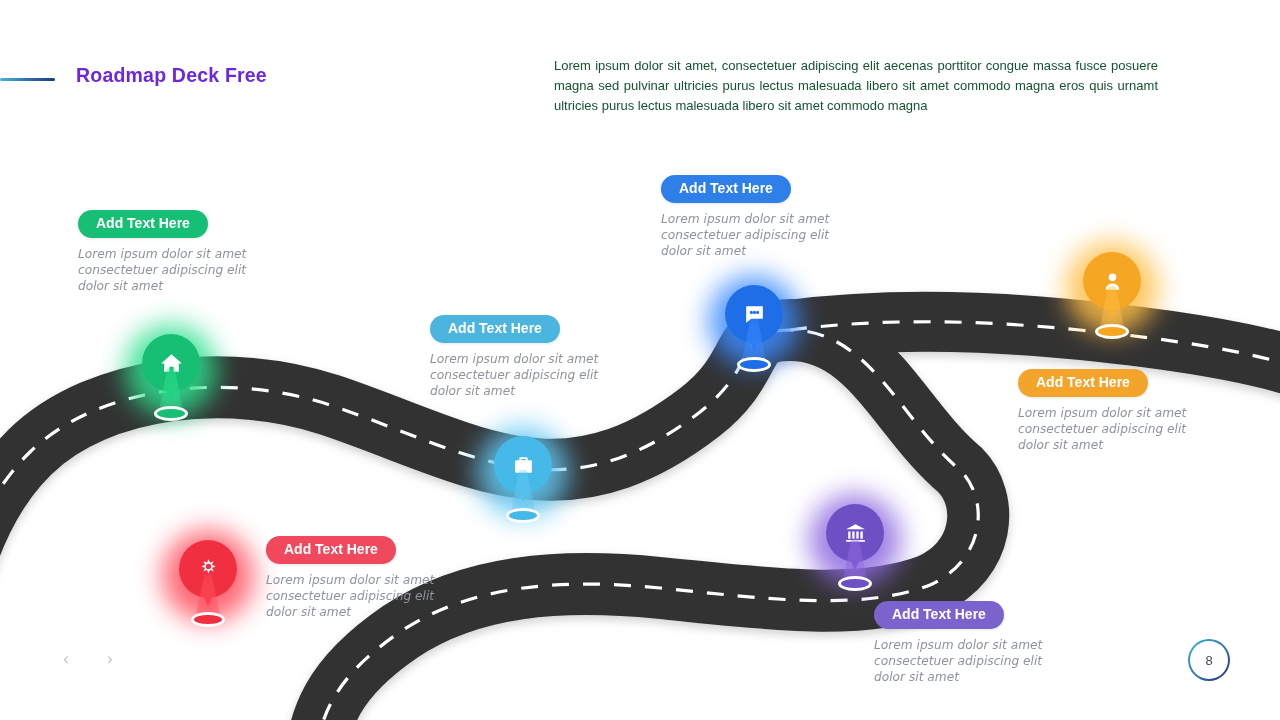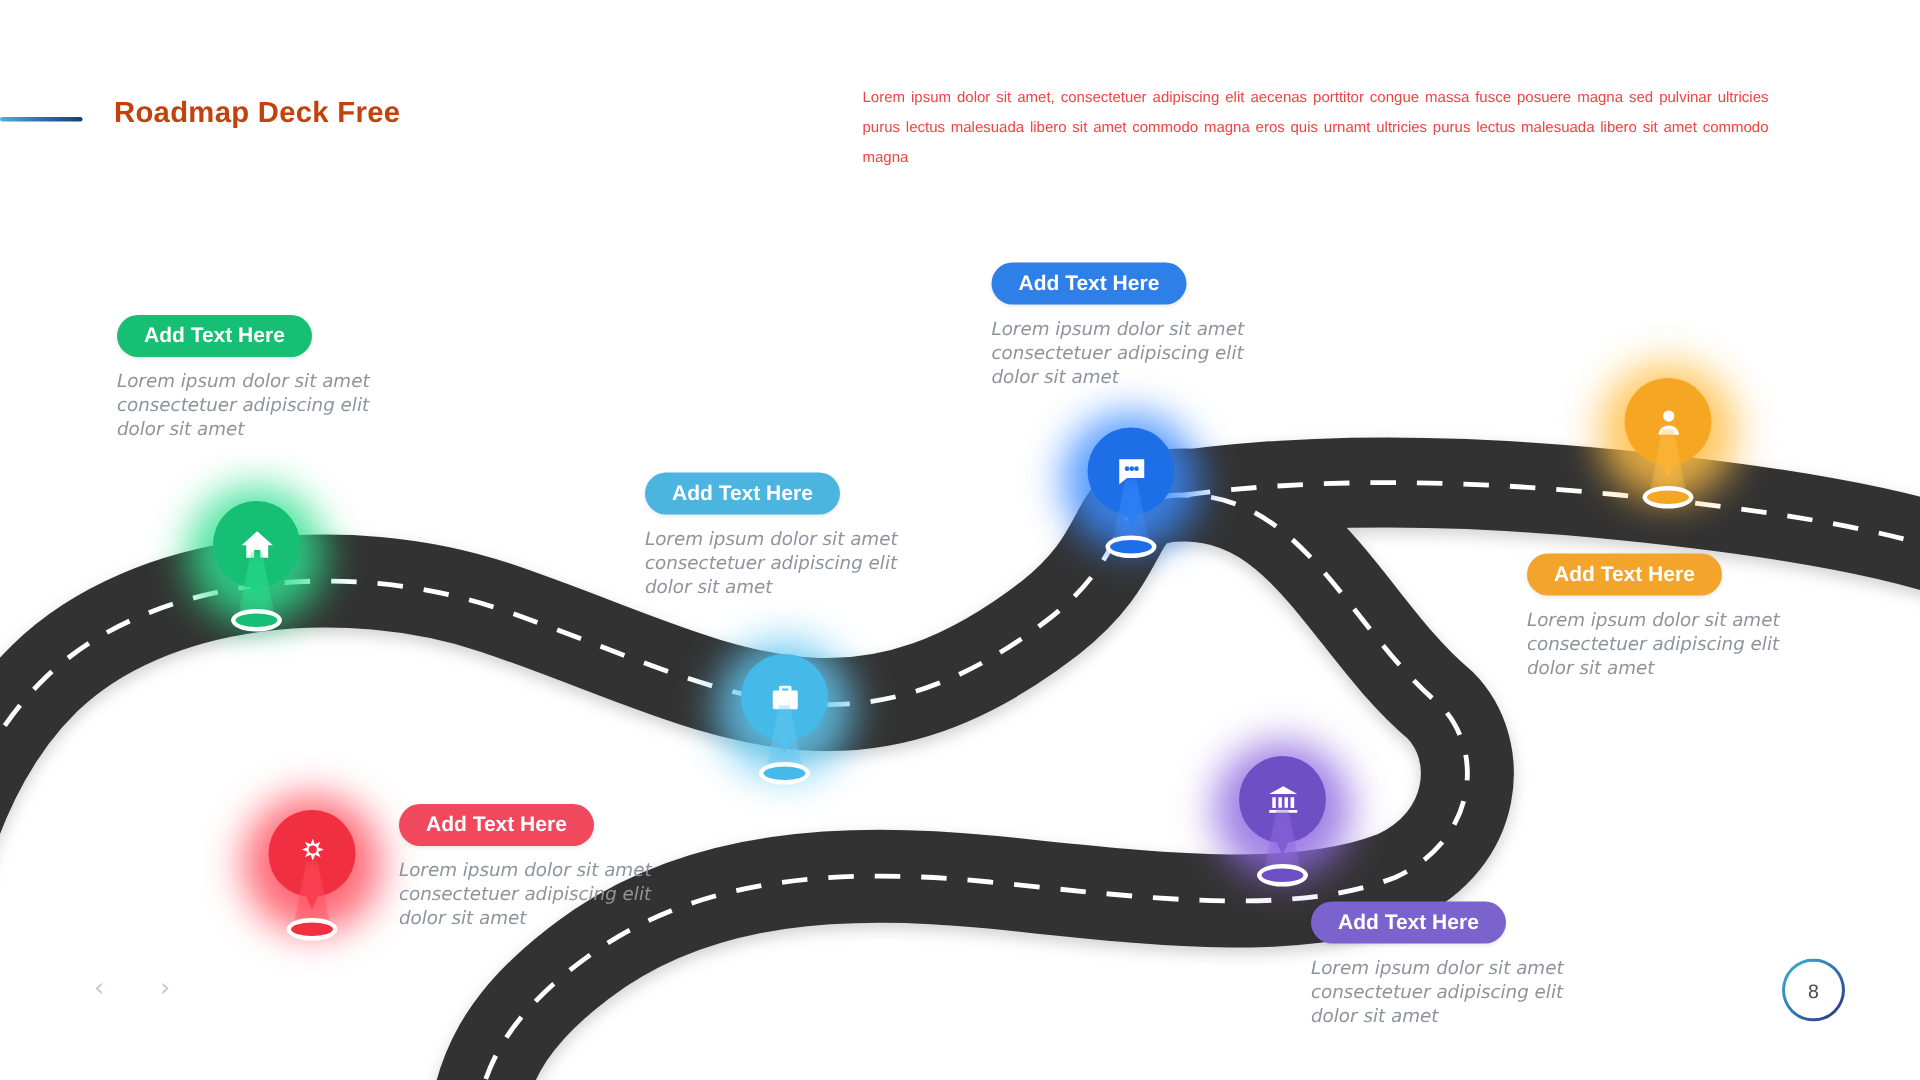--- a/index.html
+++ b/index.html
@@ -12,26 +12,26 @@
   }
   .slide{position:absolute;inset:0;overflow:hidden;background:#fff;}
 
   
   .title-rule{
     position:absolute;left:0;top:78px;width:55px;height:3px;border-radius:2px;
     background:linear-gradient(90deg,#49b3d6 0%,#2b62a8 60%,#1b3f74 100%);
   }
   .page-title{
     position:absolute;left:76px;top:64px;
-    font-size:19.5px;font-weight:bold;color:#c2410c;letter-spacing:.2px;
+    font-size:19.5px;font-weight:bold;color:#6d28d9;letter-spacing:.2px;
     white-space:nowrap;
   }
   .header-para{
-    position:absolute;left:575px;top:56px;width:604px;
-    font-size:10px;line-height:20px;color:#ef4444;
+    position:absolute;left:554px;top:56px;width:604px;
+    font-size:13px;line-height:20px;color:#14532d;
     text-align:justify;
   }
 
   
   .road-layer{position:absolute;left:0;top:0;width:1280px;height:720px;}
 
   
   .pin{
     position:absolute;width:0;height:0;
   }

